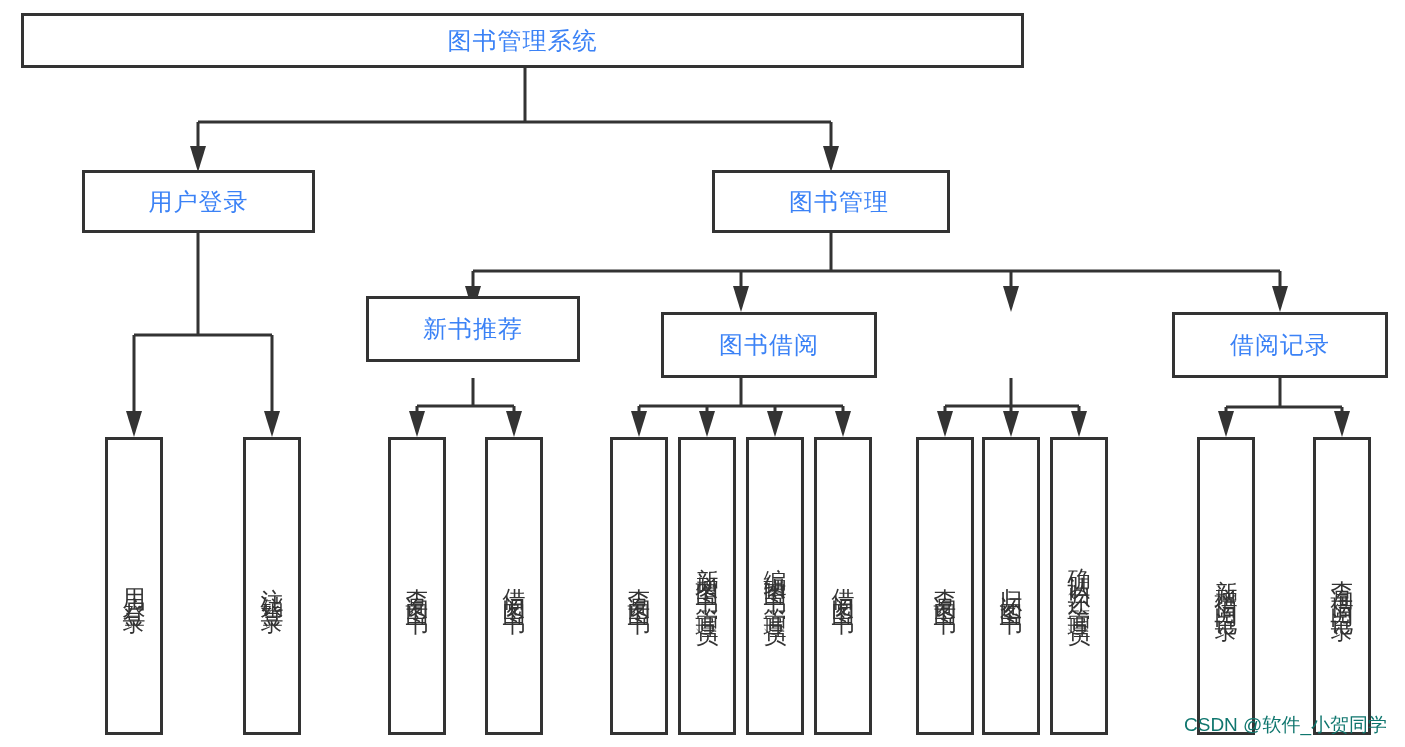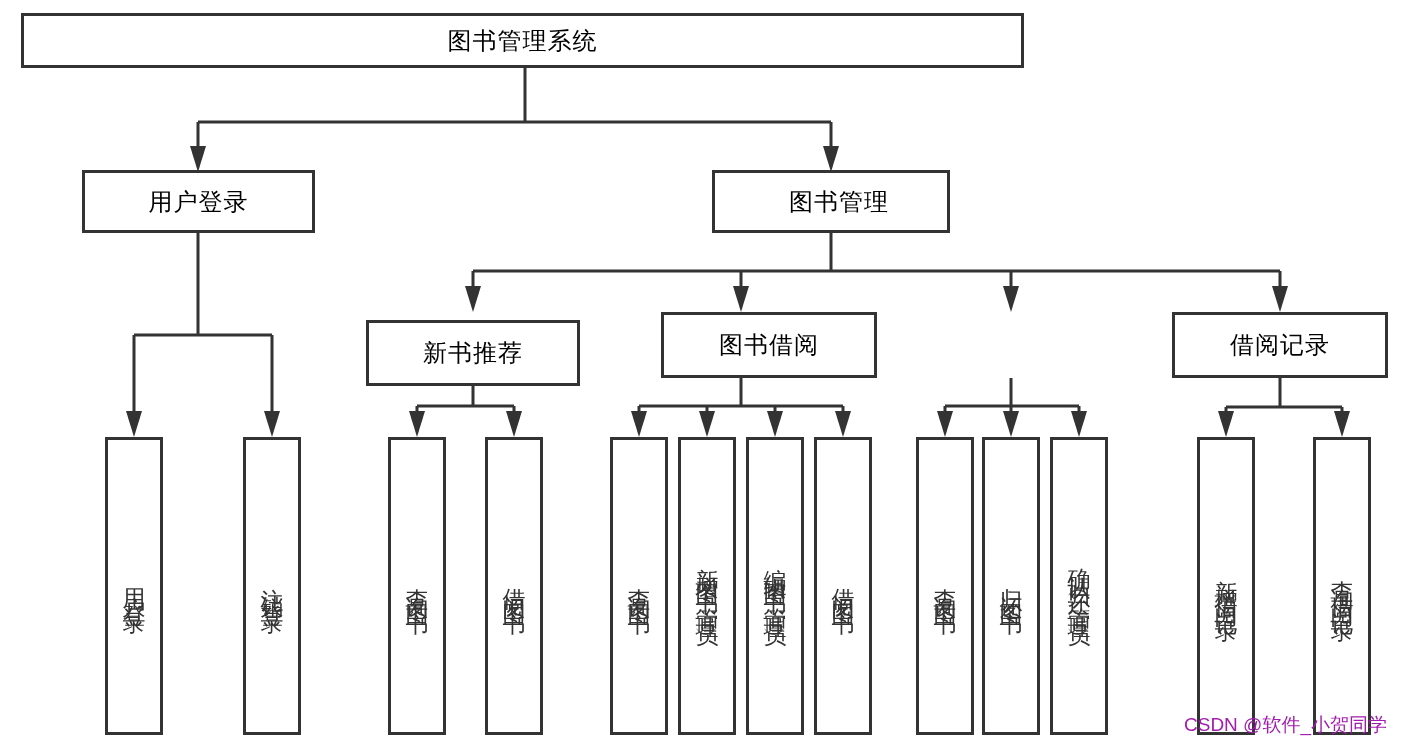--- a/index.html
+++ b/index.html
@@ -18,21 +18,21 @@
   }
   .hnode {
     position: absolute;
     box-sizing: border-box;
     border: 3px solid #333333;
     background: #ffffff;
     display: flex;
     align-items: center;
     justify-content: center;
     font-size: 24px;
-    color: #000000;
+    color: #3b82f6;
     letter-spacing: 1px;
     z-index: 2;
     white-space: nowrap;
   }
   .leaf {
     position: absolute;
     top: 437px;
     width: 58px;
     height: 298px;
     box-sizing: border-box;
@@ -50,21 +50,21 @@
     letter-spacing: 8px;
     line-height: 1;
     color: #333333;
     white-space: nowrap;
   }
   .watermark {
     position: absolute;
     left: 1184px;
     top: 712px;
     font-size: 19px;
-    color: #a21caf;
+    color: #0f766e;
     z-index: 3;
     white-space: nowrap;
   }
 </style>
 </head>
 <body>
 
 <div class="stage">
 
   <svg class="connectors" width="1405" height="747" viewBox="0 0 1405 747">
@@ -105,21 +105,21 @@
       <polygon points="1218,411 1234,411 1226,437"></polygon>
       <polygon points="1334,411 1350,411 1342,437"></polygon>
     </g>
   </svg>
 
   <div class="hnode" style="left:21px; top:13px; width:1003px; height:55px;">图书管理系统</div>
 
   <div class="hnode" style="left:82px; top:170px; width:233px; height:63px;">用户登录</div>
   <div class="hnode" style="left:712px; top:170px; width:238px; height:63px;padding-left:16px;">图书管理</div>
 
-  <div class="hnode" style="left:366px; top:320px; width:214px; height:66px;">新书推荐</div>
+  <div class="hnode" style="left:366px; top:296px; width:214px; height:66px;">新书推荐</div>
   <div class="hnode" style="left:661px; top:312px; width:216px; height:66px;">图书借阅</div>
   <div class="hnode" style="left:1172px; top:312px; width:216px; height:66px;">借阅记录</div>
 
   <div class="leaf" style="left:105px;">
     <span class="vtext">用户登录</span>
   </div>
   <div class="leaf" style="left:243px;">
     <span class="vtext">注销登录</span>
   </div>
 

